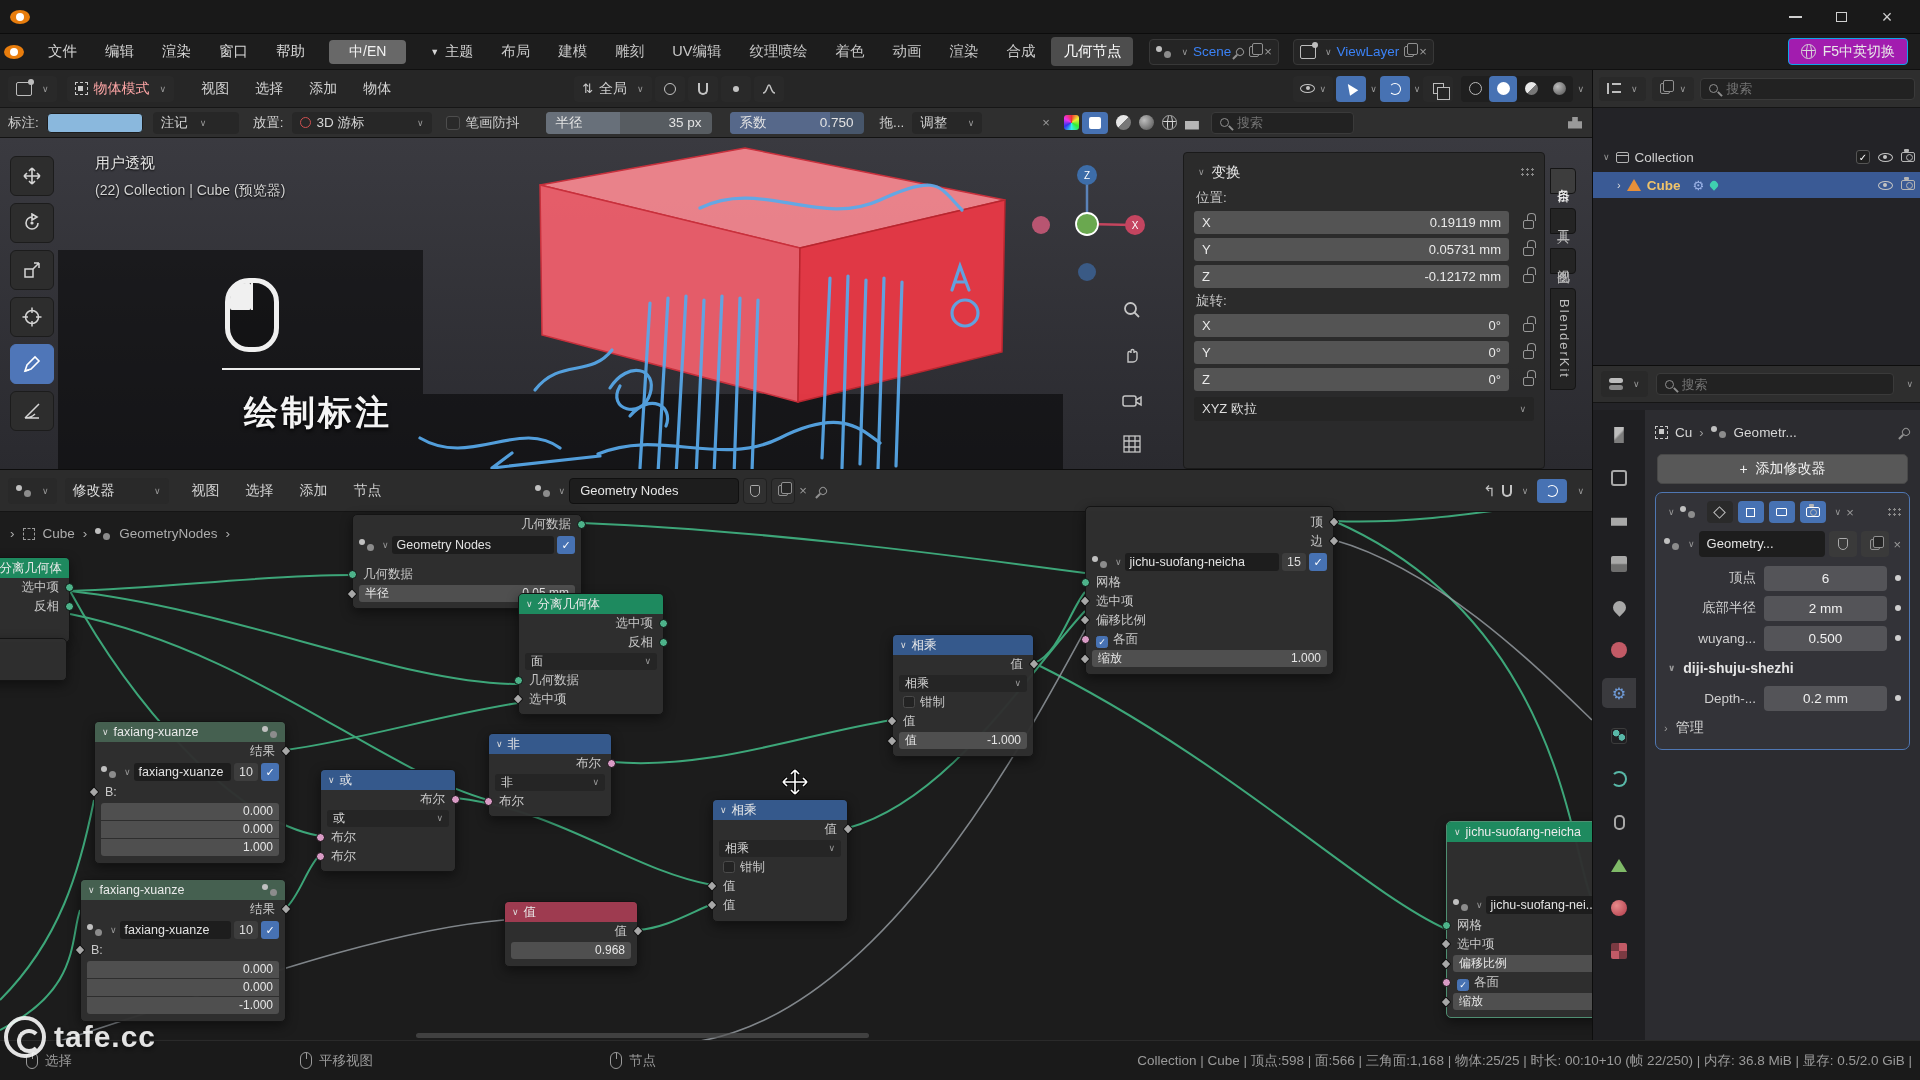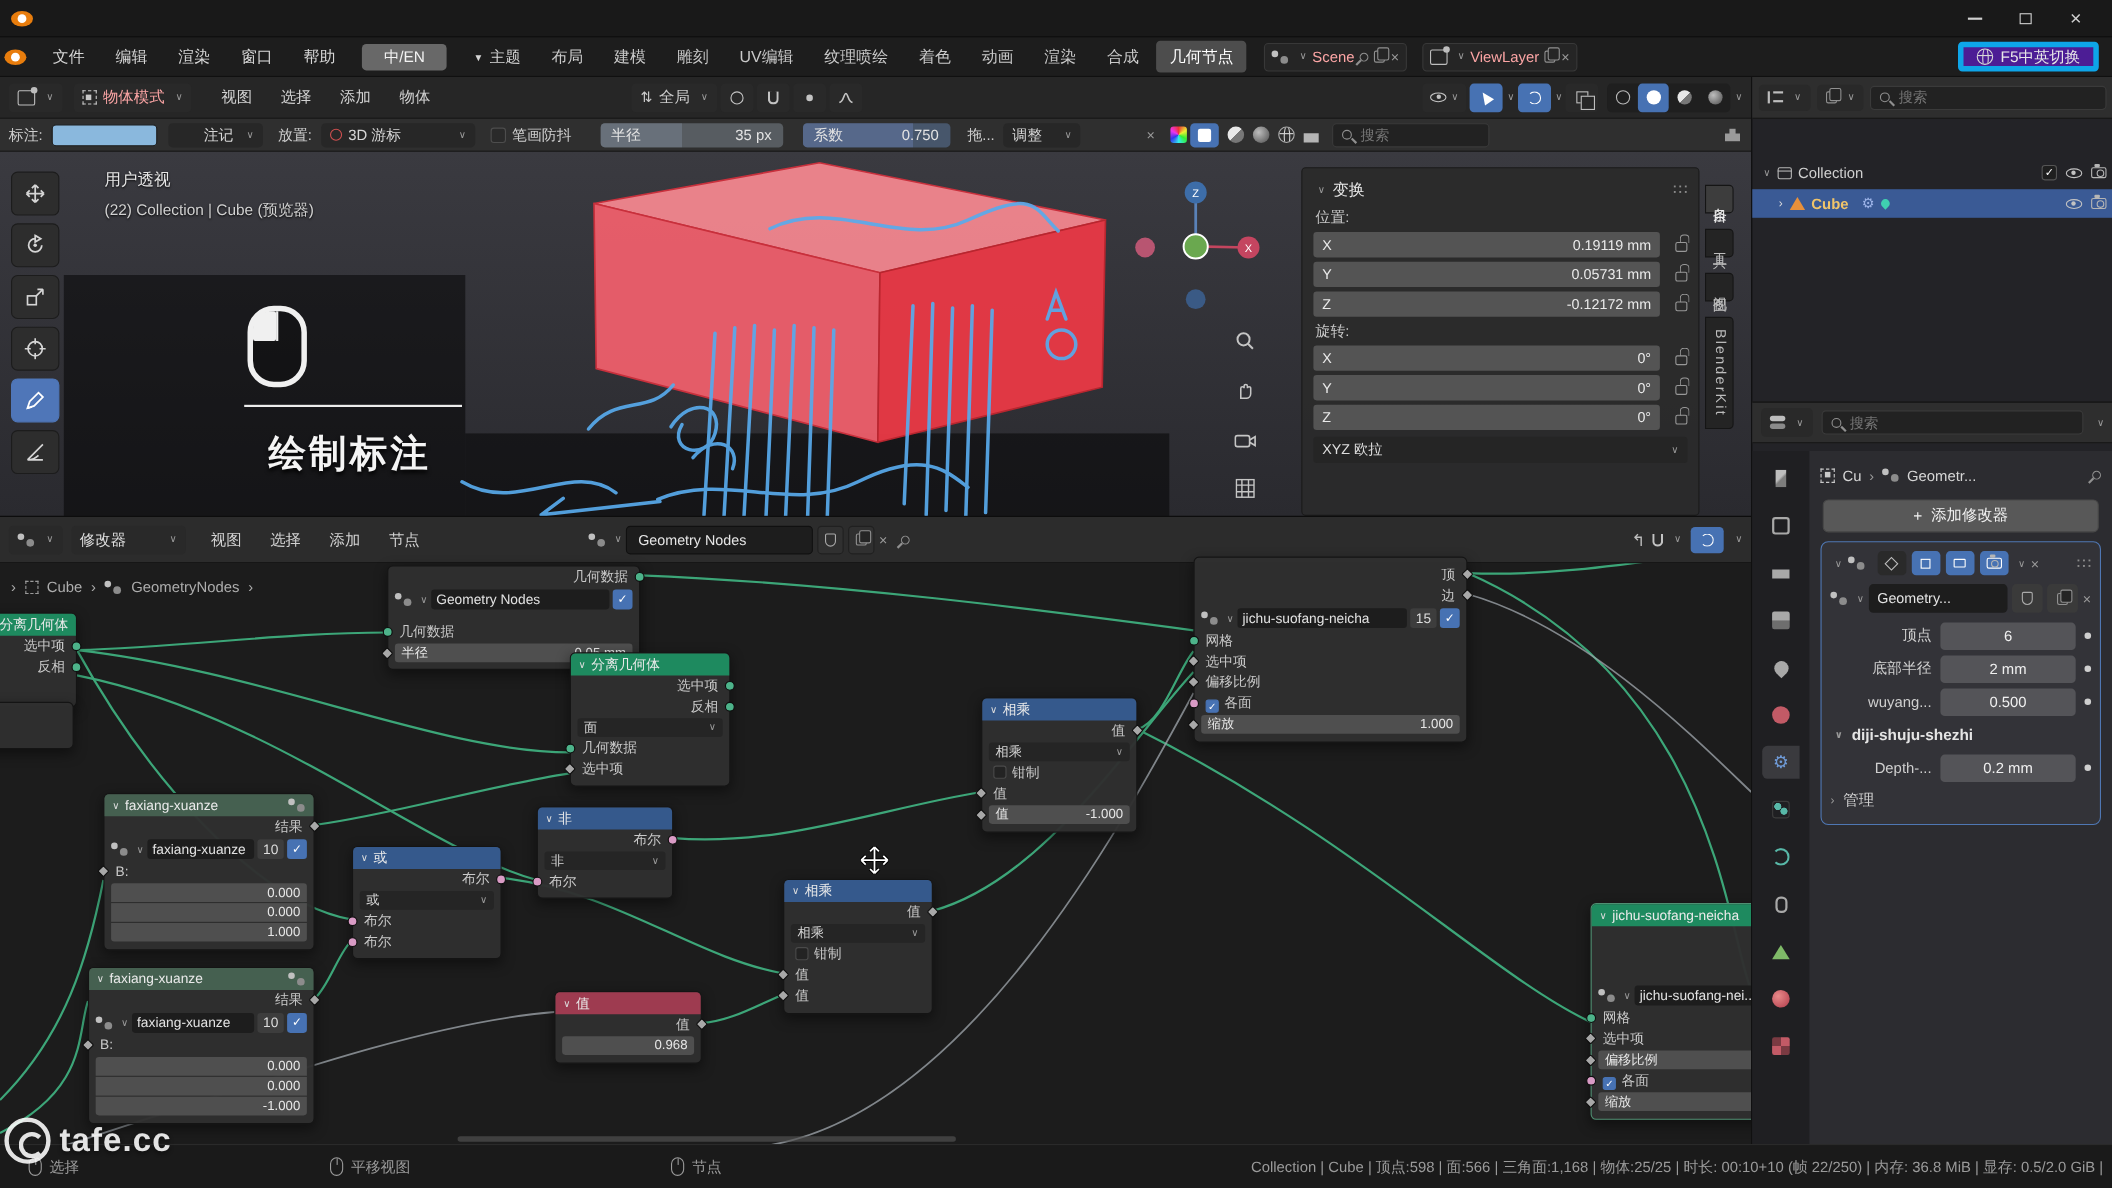--- a/index.html
+++ b/index.html
@@ -22,26 +22,26 @@
   .wm-max{width:11px;height:10px;border:1.6px solid #cfcfcf;}
   .wm-close{color:#cfcfcf;font-size:18px;line-height:18px;}
   
   .topbar{left:0;top:34px;width:1920px;height:36px;background:#1d1d1d;display:flex;align-items:center;border-bottom:1px solid #101010;}
   .menuitem{padding:0 14px;font-size:14.5px;color:#d6d6d6;height:100%;display:flex;align-items:center;}
   .langbtn{background:#686868;color:#f2f2f2;border-radius:4px;padding:3px 20px;margin:0 10px;font-size:14px;}
   .themedd{color:#d6d6d6;font-size:14px;margin:0 14px;display:flex;align-items:center;gap:6px;}
   .wtab{padding:5px 12px;margin:0 2px;border-radius:4px;font-size:14.5px;color:#c9c9c9;}
   .wtab.active{background:#4d4d4d;color:#fff;}
   .selbox{background:#252525;border:1px solid #383838;border-radius:4px;height:26px;display:flex;align-items:center;padding:0 6px;gap:5px;margin-left:14px;}
-  .selbox .nm{color:#fca5a5;font-size:13.5px;}
+  .selbox .nm{color:#3b82f6;font-size:13.5px;}
   .i-copy{width:10px;height:11px;border:1.3px solid #909090;border-radius:2px;position:relative;}
   .i-copy::after{content:"";position:absolute;left:2px;top:-4px;width:9px;height:10px;border:1.3px solid #909090;border-radius:2px;background:#252525;}
   .i-pin{width:8px;height:8px;border:1.5px solid #909090;border-radius:50%;position:relative;transform:rotate(45deg);}
   .i-pin::after{content:"";position:absolute;left:2.4px;top:7px;width:1.6px;height:6px;background:#909090;}
-  .f5btn{margin-left:auto;margin-right:12px;background:#4c1d95;border:5px solid #0ea5e9;border-radius:4px;height:27px;display:flex;align-items:center;gap:7px;padding:0 12px;color:#e8e8e8;font-size:14px;}
+  .f5btn{margin-left:auto;margin-right:12px;background:#a21caf;border:1px solid #0ea5e9;border-radius:4px;height:27px;display:flex;align-items:center;gap:7px;padding:0 12px;color:#e8e8e8;font-size:14px;}
   .i-globe{width:15px;height:15px;border-radius:50%;border:1.5px solid #d8d8d8;position:relative;overflow:hidden;}
   .i-globe::before{content:"";position:absolute;left:4.5px;top:-2px;width:4px;height:18px;border-radius:50%;border:1.2px solid #d8d8d8;}
   .i-globe::after{content:"";position:absolute;left:-2px;top:5px;width:18px;height:1.2px;background:#d8d8d8;}
   
   .vph{left:0;top:70px;width:1592px;height:38px;background:#262626;display:flex;align-items:center;border-bottom:1px solid #161616;padding:0 8px;}
   .hbox{background:#292929;border-radius:4px;height:26px;display:flex;align-items:center;padding:0 8px;gap:6px;}
   .hmenu{padding:0 13px;font-size:14px;color:#d2d2d2;}
   .i-editor{width:16px;height:14px;border:1.4px solid #bdbdbd;border-radius:2px;position:relative;}
   .i-editor::after{content:"";position:absolute;right:-3px;top:-4px;width:6px;height:6px;border-radius:50%;background:#bdbdbd;}
   .i-mode{width:13px;height:13px;border:1.4px dashed #c9c9c9;position:relative;}
@@ -313,21 +313,21 @@
             <span class="ball rend"></span>
           </div>
       </div>
       <span class="dv">∨</span>
     </div>
   </div>
 
   <div class="abs tools">
     <span class="tlabel">标注:</span>
     <span class="swatch"></span>
-    <div class="tdd" style="margin-left:10px;width:86px;justify-content:flex-end">
+    <div class="tdd" style="margin-left:10px;width:86px;justify-content:flex-start">
       <span>注记</span>
       <span class="dv">∨</span>
     </div>
     <span class="tlabel" style="margin-left:14px">放置:</span>
     <div class="tdd" style="width:140px;justify-content:space-between">
       <span class="flex" style="gap:6px">
         <span style="width:11px;height:11px;border:1.5px solid #d05050;border-radius:50%;display:inline-block"></span>
         <span>3D 游标</span>
       </span>
       <span class="dv">∨</span>

